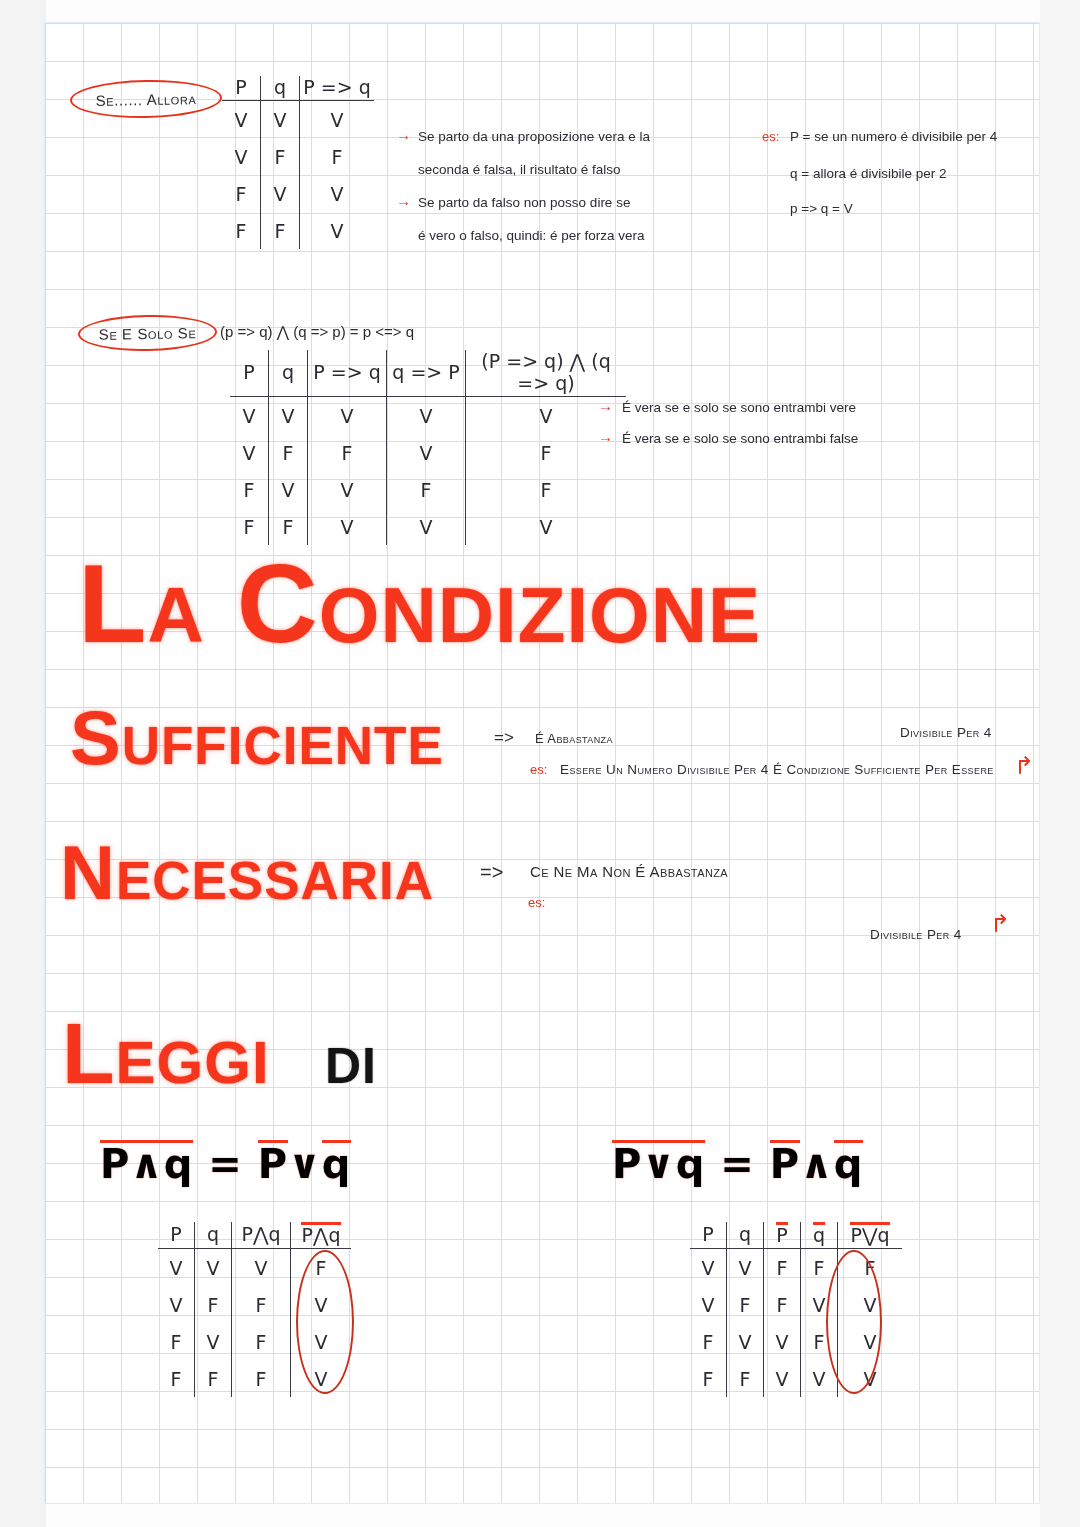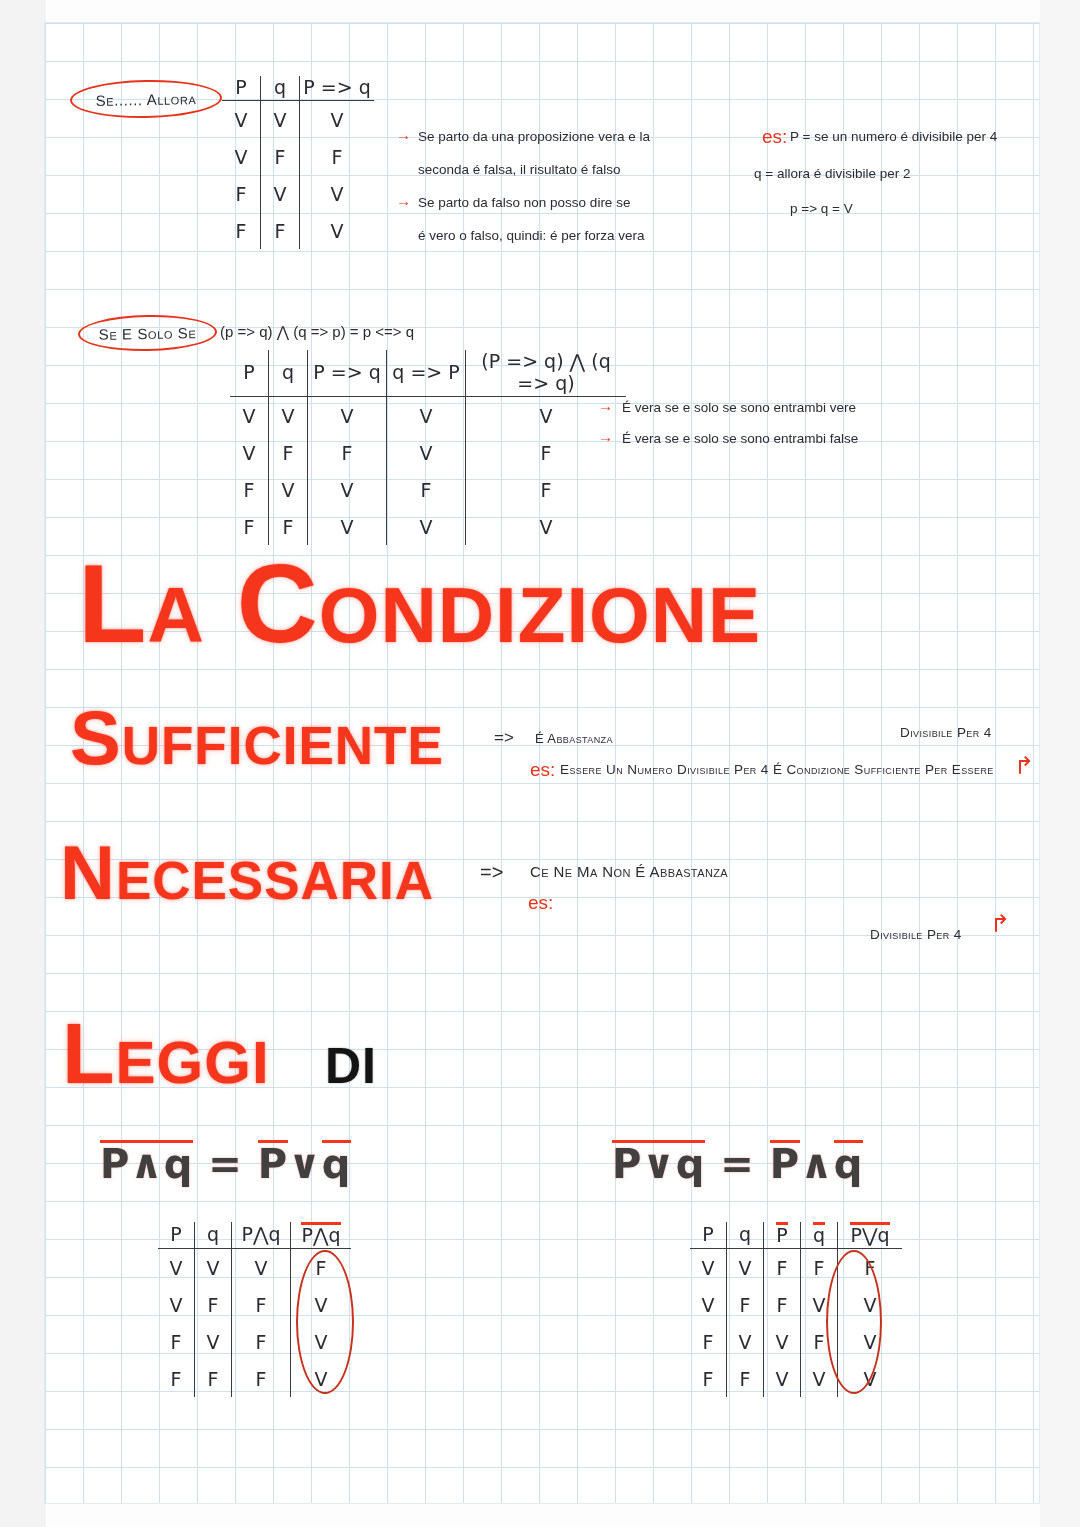--- a/index.html
+++ b/index.html
@@ -96,21 +96,21 @@
     color: #2b2b33;
     white-space: pre;
   }
   .arrow {
     position: absolute;
     color: #e8331b;
     font-size: 15px;
   }
   .es {
     color: #e8331b;
-    font-size: 19px;
+    font-size: 13px;
   }
   
   .marker {
     position: absolute;
     color: #f5361c;
     font-family: Liberation Sans, sans-serif;
     font-weight: bold;
     font-variant: small-caps;
     letter-spacing: 1px;
     text-shadow: 0 0 2px rgba(245,54,28,0.55), 0 0 6px rgba(245,54,28,0.25);
@@ -119,21 +119,21 @@
   .marker.black {
     color: #141414;
     text-shadow: 0 0 2px rgba(20,20,20,0.4);
   }
   .smallcaps {
     font-variant: small-caps;
     letter-spacing: 0.4px;
   }
   .formula {
     position: absolute;
-    color: #404040;
+    color: #000000;
     font-family: "DejaVu Sans", sans-serif;
     font-size: 40px;
     font-weight: bold;
     letter-spacing: 1px;
     text-shadow: 0 0 2px rgba(245,54,28,0.5);
   }
   .ovl { border-top: 3px solid #f5361c; display: inline-block; line-height: 1; padding-top: 1px;}
   .circle-hl {
     position: absolute;
     border: 2px solid #c8321c;
@@ -186,21 +186,21 @@
 
   <div class="arrow" style="left:396px; top:126px;">→</div>
   <div class="note" style="left:418px; top:127px;">Se parto da una proposizione vera e la</div>
   <div class="note" style="left:418px; top:160px;">seconda é falsa, il risultato é falso</div>
   <div class="arrow" style="left:396px; top:192px;">→</div>
   <div class="note" style="left:418px; top:193px;">Se parto da falso non posso dire se</div>
   <div class="note" style="left:418px; top:226px;">é vero o falso, quindi: é per forza vera</div>
 
   <div class="note es" style="left:762px; top:127px;">es:</div>
   <div class="note" style="left:790px; top:127px;">P = se un numero é divisibile per 4</div>
-  <div class="note" style="left:754px; top:164px;">q = allora é divisibile per 2</div>
+  <div class="note" style="left:790px; top:164px;">q = allora é divisibile per 2</div>
   <div class="note" style="left:790px; top:199px;">p =&gt; q = V</div>
 
   <div class="oval" style="left:78px; top:315px; width:135px; height:32px;">
     <span>Se E Solo Se</span>
   </div>
   <div class="note" style="left:220px; top:322px; font-size:15px;">(p =&gt; q) ⋀ (q =&gt; p) = p &lt;=&gt; q</div>
 
   <table class="tt" style="left:230px; top:350px;">
     <thead>
       <tr>

